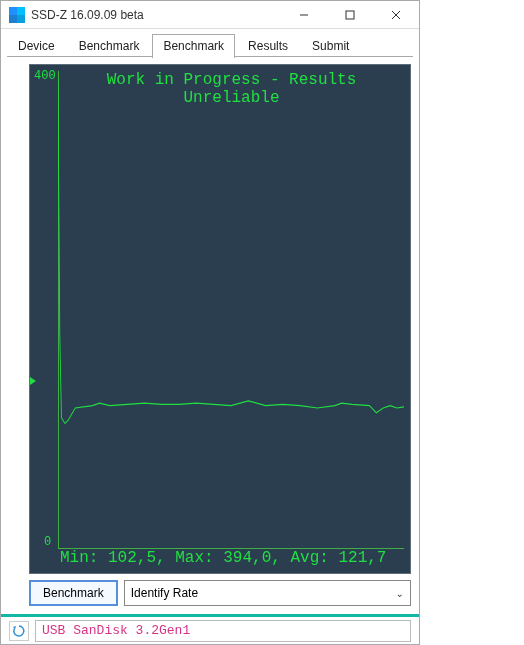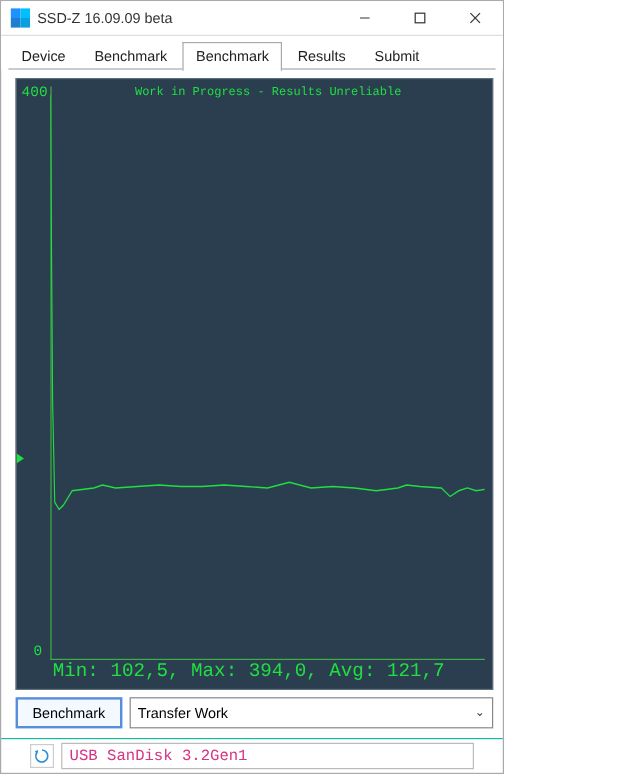--- a/index.html
+++ b/index.html
@@ -73,40 +73,41 @@
     position: relative;
     top: -1px;
   }
 
   .content {
     flex: 1;
     padding: 6px 8px 8px 12px;
     display: flex;
     flex-direction: column;
     gap: 6px;
+    margin-left: 16px;
   }
 
   .chart-wrap {
     position: relative;
     height: 510px;
     background: #2b3e50;
     border: 1px solid #5b6e7a;
   }
   .chart-inner {
     position: absolute;
     left: 28px; right: 6px; top: 6px; bottom: 24px;
     border-left: 1px solid #3fae45;
     border-bottom: 1px solid #3fae45;
   }
   .chart-watermark {
     position: absolute;
     top: 0px; left: 0; right: 0;
     text-align: center;
     font-family: "Consolas","Courier New",monospace;
-    font-size: 10px;
+    font-size: 16px;
     color: #1fe040;
   }
   .axis-top {
     position: absolute;
     left: 4px; top: 4px;
     font-family: "Consolas","Courier New",monospace;
     font-size: 12px;
     color: #1fe040;
   }
   .axis-bottom {
@@ -158,24 +159,24 @@
     padding: 0 6px;
     justify-content: space-between;
     background: #fff;
   }
   .chev {
     font-size: 10px; color: #444;
   }
 
   .statusbar {
     height: 30px;
-    border-top: 1px solid #14b8a6;
+    border-top: 3px solid #14b8a6;
     display: flex;
     align-items: center;
-    padding: 3px 24px;
+    padding: 3px 8px;
     gap: 6px;
     position: relative;
   }
   .status-icon {
     width: 20px; height: 20px;
     display: flex; align-items: center; justify-content: center;
     border: 1px solid #ccc;
     color: #2a8fd6;
     font-size: 12px;
   }
@@ -255,21 +256,21 @@
       <div class="marker-left"></div>
       <svg class="chart-svg" viewBox="0 0 470 480" preserveAspectRatio="none">
         <polyline id="chart-polyline" fill="none" stroke="#1fe040" stroke-width="1.2" points="0.0,7.2 2.4,264.0 4.7,348.0 9.4,354.0 14.1,350.4 23.5,338.4 47.0,336.0 56.4,333.6 70.5,336.0 94.0,334.8 117.5,333.6 141.0,334.8 164.5,334.8 188.0,333.6 211.5,334.8 235.0,336.0 258.5,331.2 282.0,336.0 305.5,334.8 329.0,336.0 352.5,338.4 376.0,336.0 385.4,333.6 399.5,334.8 423.0,336.0 432.4,343.2 441.8,338.4 451.2,336.0 460.6,338.4 470.0,337.2"></polyline>
       </svg>
       <div class="stats-line">Min: 102,5, Max: 394,0, Avg: 121,7</div>
     </div>
 
     <div class="controls-row">
       <div class="btn-bench">Benchmark</div>
       <div class="select">
-        <span>Transfer Work</span>
+        <span>Identify Rate</span>
         <span class="chev">⌄</span>
       </div>
     </div>
 
   </div>
 
   <div class="statusbar">
     <div class="status-icon">
       <svg width="14" height="14">
         <path d="M7 2 A5 5 0 1 1 2.5 4.5" fill="none" stroke="#2a8fd6" stroke-width="1.4"></path>

